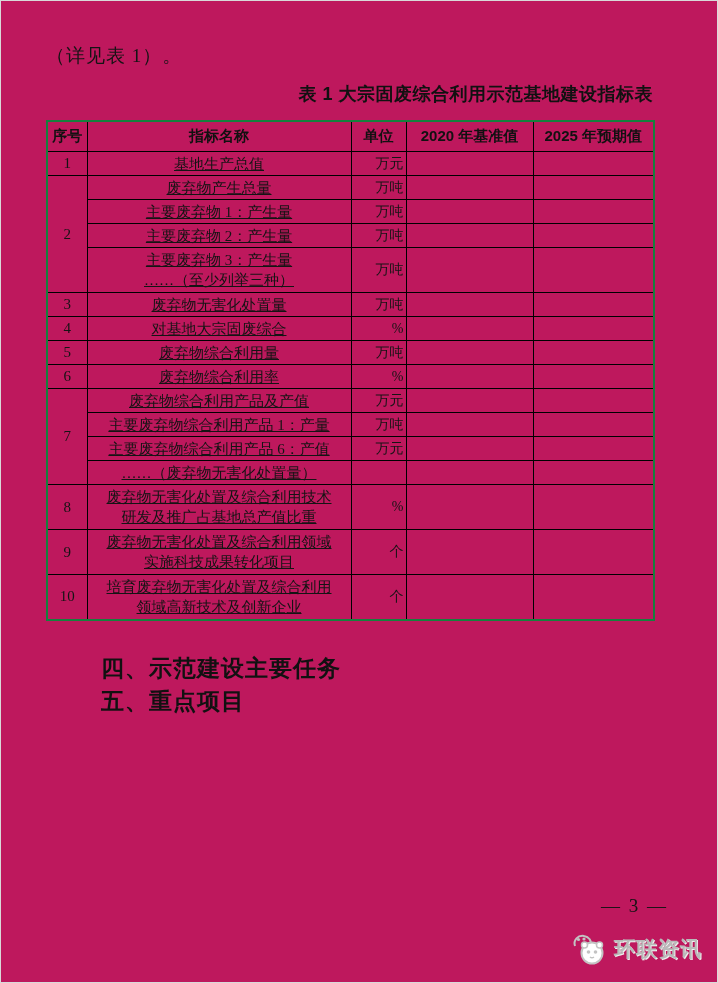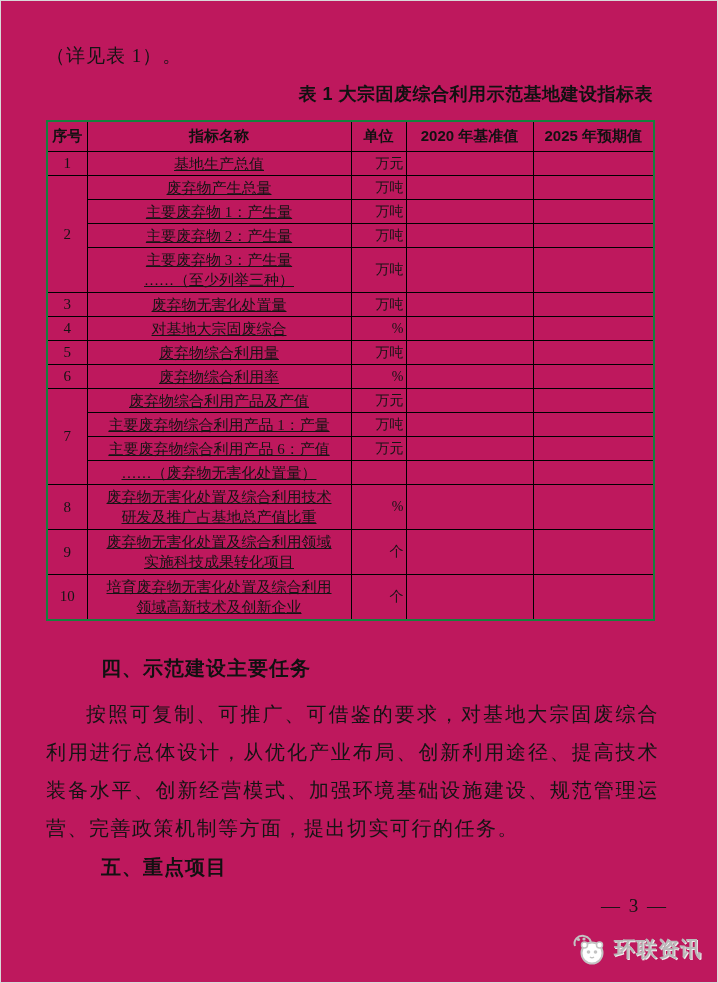--- a/index.html
+++ b/index.html
@@ -45,21 +45,21 @@
   }
   .indicator-table td { font-size: 15px; }
   .indicator-table tr.r-single { height: 24px; }
   .indicator-table tr.r-tall  { height: 45px; padding-left: 37px; }
   .indicator-table td.cell-name { white-space: pre-line; line-height: 20px; text-decoration: underline; }
   .indicator-table td.cell-unit { font-size: 14px; text-align: right; }
   .indicator-table td.cell-no   { font-size: 15px; }
   .section-heading {
     margin: 0; padding-left: 55px;
     font-family: "Liberation Sans", "DejaVu Sans", sans-serif;
-    font-weight: bold; font-size: 20px; line-height: 26px;
+    font-weight: bold; font-size: 23px; line-height: 26px;
     letter-spacing: 1px; color: #111;
   }
   .heading-4 { margin-top: 34px; }
   .heading-5 { margin-top: 7px; }
   .paragraph { margin-top: 14px; width: 612px; }
   .para-line {
     font-size: 20px; line-height: 38px;
     text-align: justify; text-align-last: justify;
     letter-spacing: 0.5px;
   }
@@ -215,26 +215,20 @@
 领域高新技术及创新企业</td>
           <td class="cell-unit">个</td>
           <td class="cell-value"></td>
           <td class="cell-value"></td>
         </tr>
       </tbody>
   </table>
 
   <h3 class="section-heading heading-4">四、示范建设主要任务</h3>
 
-  <div class="paragraph" id="paragraph">
-      <div class="para-line first">按照可复制、可推广、可借鉴的要求，对基地大宗固废综合</div>
-      <div class="para-line">利用进行总体设计，从优化产业布局、创新利用途径、提高技术</div>
-      <div class="para-line">装备水平、创新经营模式、加强环境基础设施建设、规范管理运</div>
-      <div class="para-line last">营、完善政策机制等方面，提出切实可行的任务。</div>
-    </div>
 
   <h3 class="section-heading heading-5">五、重点项目</h3>
 
   <div class="page-number">— 3 —</div>
 
   <div class="watermark">
     <svg width="38" height="34" viewBox="0 0 38 34" fill="none" xmlns="http://www.w3.org/2000/svg">
       <path d="M4 14 C2 8, 7 3, 13 4 C18 4.6, 21 9, 19.5 13.5" stroke="#c3c3c3" stroke-width="2" fill="none"></path>
       <circle cx="7.5" cy="7.5" r="1.6" fill="#c3c3c3"></circle>
       <circle cx="13" cy="7" r="1.6" fill="#c3c3c3"></circle>

